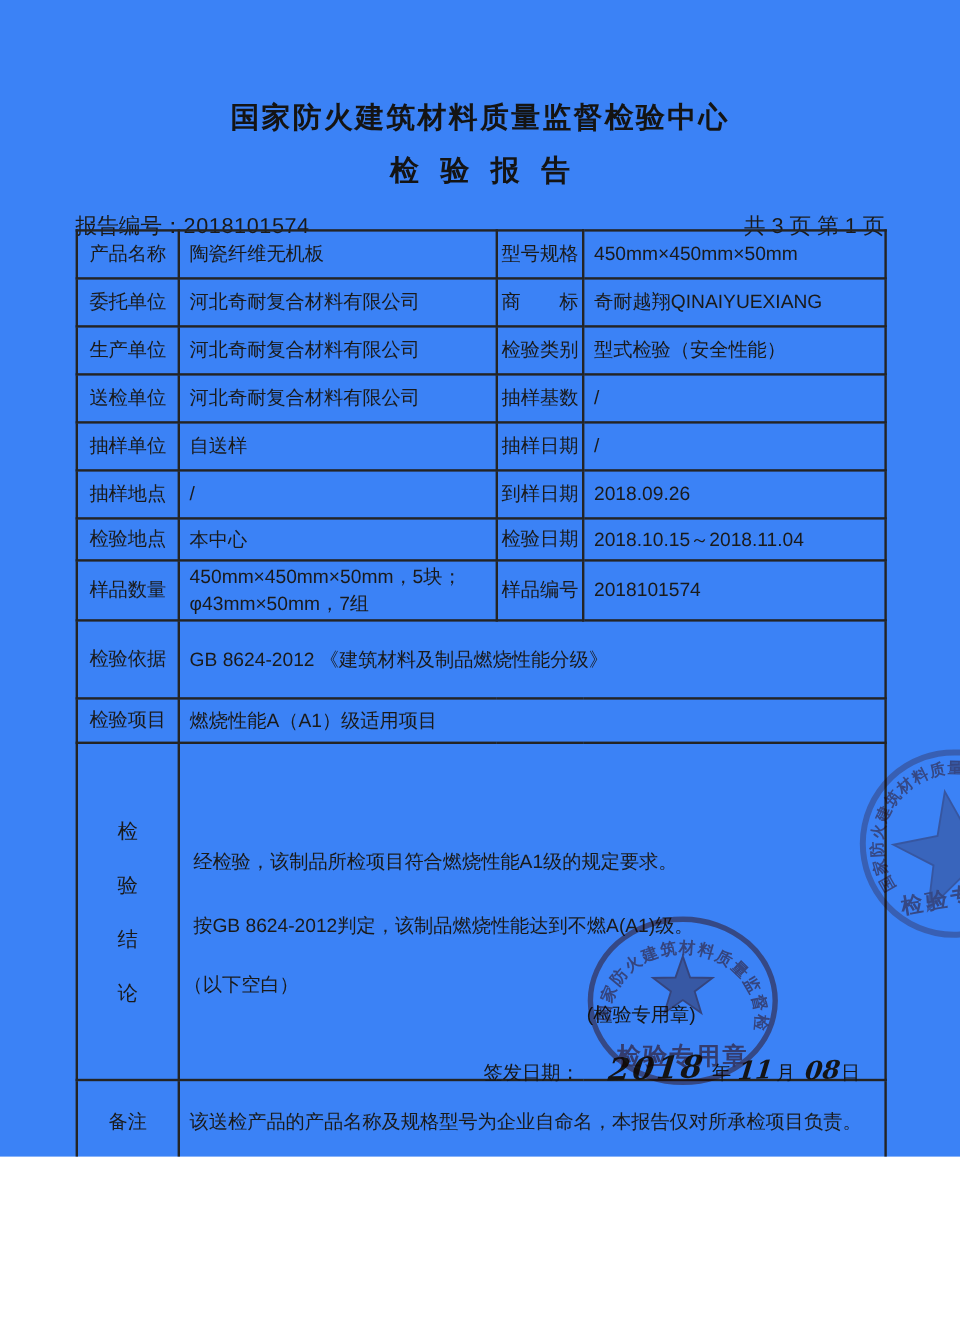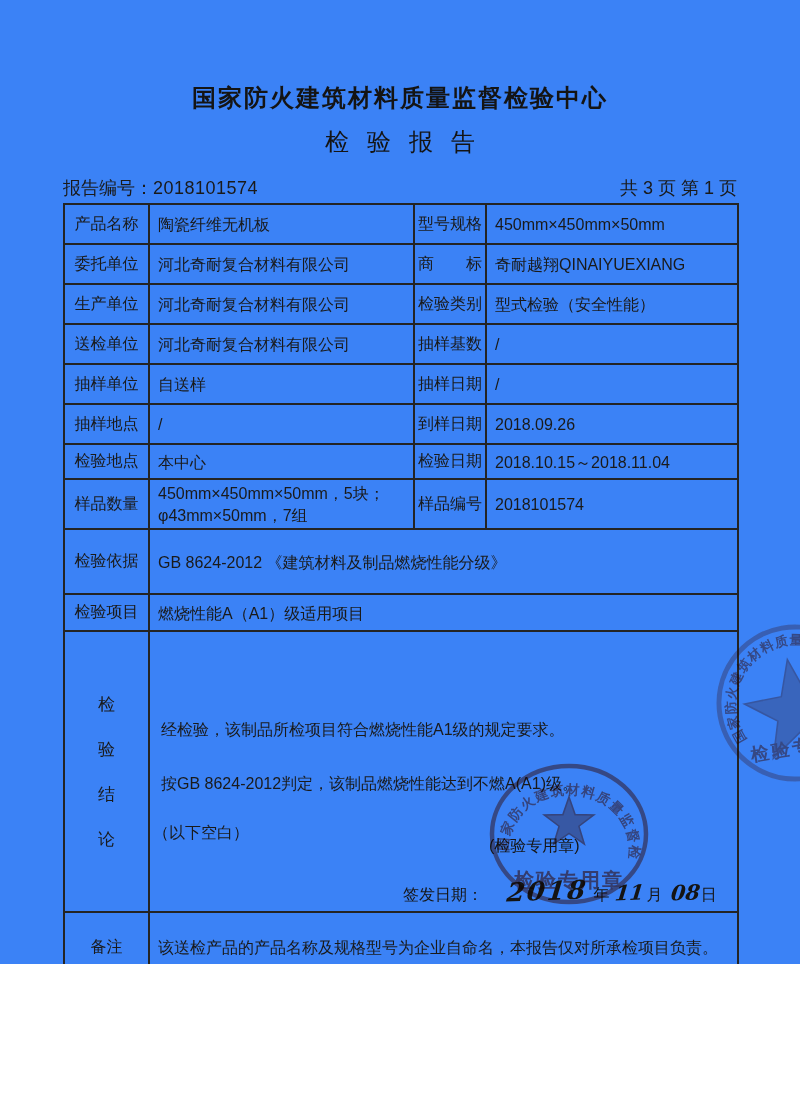--- a/index.html
+++ b/index.html
@@ -8,31 +8,31 @@
     font-family:"Liberation Sans","DejaVu Sans",sans-serif;color:#1a1a1a;
     overflow:hidden;
   }
   
   .org-title{
     position:absolute;left:0;top:82px;width:100%;text-align:center;
     font-size:24px;font-weight:bold;letter-spacing:2px;color:#141414;
   }
   .doc-title{
     position:absolute;left:0;top:126px;width:100%;text-align:center;
-    font-size:24px;font-weight:normal;letter-spacing:18px;text-indent:18px;color:#141414;
+    font-size:24px;font-weight:bold;letter-spacing:18px;text-indent:18px;color:#141414;
   }
   .report-line{
     position:absolute;left:63px;top:176px;width:674px;
     display:flex;justify-content:space-between;align-items:baseline;
     font-size:18px;color:#1a1a1a;
   }
   .report-line .no{letter-spacing:.5px;}
   
   table.rpt{
-    position:absolute;left:63px;top:203px;width:674px;
+    position:absolute;left:63px;top:191px;width:674px;
     border-collapse:collapse;table-layout:fixed;
     font-size:16px;color:#1a1a1a;
   }
   table.rpt td{
     border:2px solid #242424;vertical-align:middle;
     overflow:hidden;
   }
   td.lab{text-align:center;padding:0 2px;}
   td.val{text-align:left;padding:2px 6px 0 8px;line-height:1.35;}
   tr.h40 td{height:36px;}

